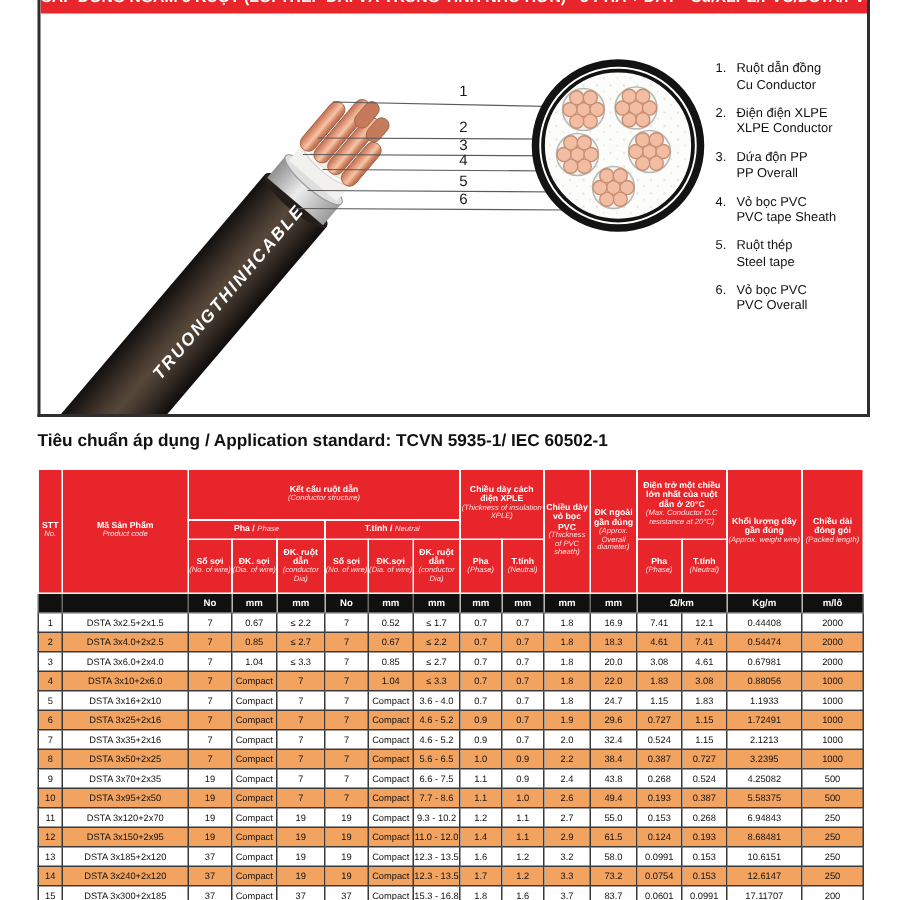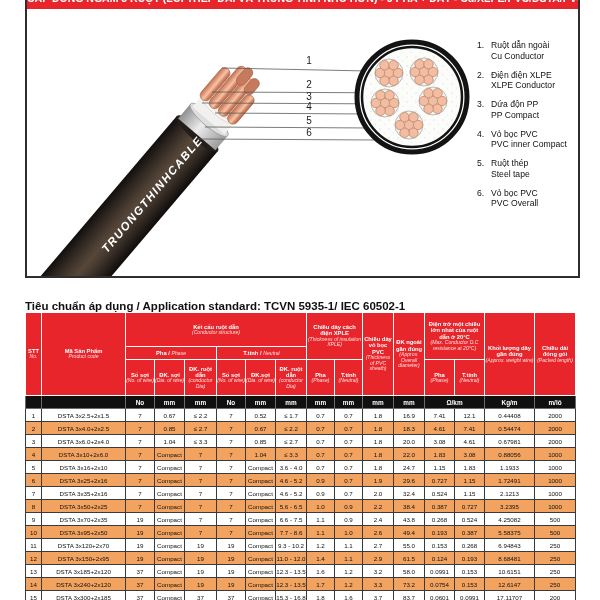--- a/index.html
+++ b/index.html
@@ -7,21 +7,21 @@
   .frame{position:absolute;left:25px;top:0;width:551px;height:276px;
     border-left:2px solid #2e2e2e;border-right:2px solid #2e2e2e;border-bottom:2px solid #2e2e2e;
     overflow:hidden;background:#fff;}
   .banner{position:absolute;left:0;top:0;width:100%;height:9px;background:#e8252a;overflow:hidden;z-index:5;}
   .banner span{position:absolute;left:0;right:0;top:-8px;text-align:center;white-space:nowrap;
     color:#fff;font-weight:bold;font-size:10.5px;letter-spacing:0;}
   .photo-svg{position:absolute;left:0;top:0;}
   .legend{position:absolute;left:450px;top:40px;width:100px;z-index:4;}
   .legend-item{position:relative;padding-left:14px;margin-bottom:8.5px;font-size:8.6px;line-height:10.5px;color:#111;}
   .legend-item .num{position:absolute;left:0;top:0;}
-  .standard-heading{position:absolute;left:25px;top:288px;font-size:11.5px;font-weight:bold;color:#111;margin-top:12px;}
+  .standard-heading{position:absolute;left:25px;top:288px;font-size:11.5px;font-weight:bold;color:#111;}
   table.spec{position:absolute;left:25px;top:312px;width:550px;height:285px;border-collapse:collapse;
     table-layout:fixed;font-size:6.2px;color:#111;}
   table.spec{border:1.5px solid #111;}
   th,td{padding:0;margin:0;text-align:center;vertical-align:middle;overflow:hidden;}
   thead th{background:#e8252a;color:#fff;border:1px solid #fff;font-weight:bold;}
   thead .vn{display:block;font-size:5.8px;line-height:6.4px;font-weight:bold;}
   thead .en{display:block;font-size:5.1px;line-height:5.6px;font-style:italic;font-weight:normal;color:#ffdede;}
   thead .inline .vn,thead .inline .en{display:inline;}
   tr.hr1{height:34px;} tr.hr2{height:13px;} tr.hr3{height:36px;}
   tr.units{height:13px;background:#101010;color:#fff;font-weight:bold;font-size:6.4px;}
@@ -151,37 +151,37 @@
     </g>
   </svg>
 
   <div class="banner">
     <span>CÁP ĐỒNG NGẦM 3 RUỘT (LÕI THÉP ĐAI VÀ TRUNG TÍNH NHỎ HƠN) - 3 PHA + ĐẤT - Cu/XLPE/PVC/DSTA/PVC - 0.6/1KV</span>
   </div>
 
   <div class="legend" id="legend">
       <div class="legend-item">
         <span class="num">1.</span>
-        <div>Ruột dẫn ngoài</div>
+        <div>Ruột dẫn đồng</div>
         <div>Cu Conductor</div>
       </div>
       <div class="legend-item">
         <span class="num">2.</span>
         <div>Điện điện XLPE</div>
         <div>XLPE Conductor</div>
       </div>
       <div class="legend-item">
         <span class="num">3.</span>
         <div>Dứa độn PP</div>
-        <div>PP Compact</div>
+        <div>PP Overall</div>
       </div>
       <div class="legend-item">
         <span class="num">4.</span>
         <div>Vỏ bọc PVC</div>
-        <div>PVC inner Compact</div>
+        <div>PVC tape Sheath</div>
       </div>
       <div class="legend-item">
         <span class="num">5.</span>
         <div>Ruột thép</div>
         <div>Steel tape</div>
       </div>
       <div class="legend-item">
         <span class="num">6.</span>
         <div>Vỏ bọc PVC</div>
         <div>PVC Overall</div>

